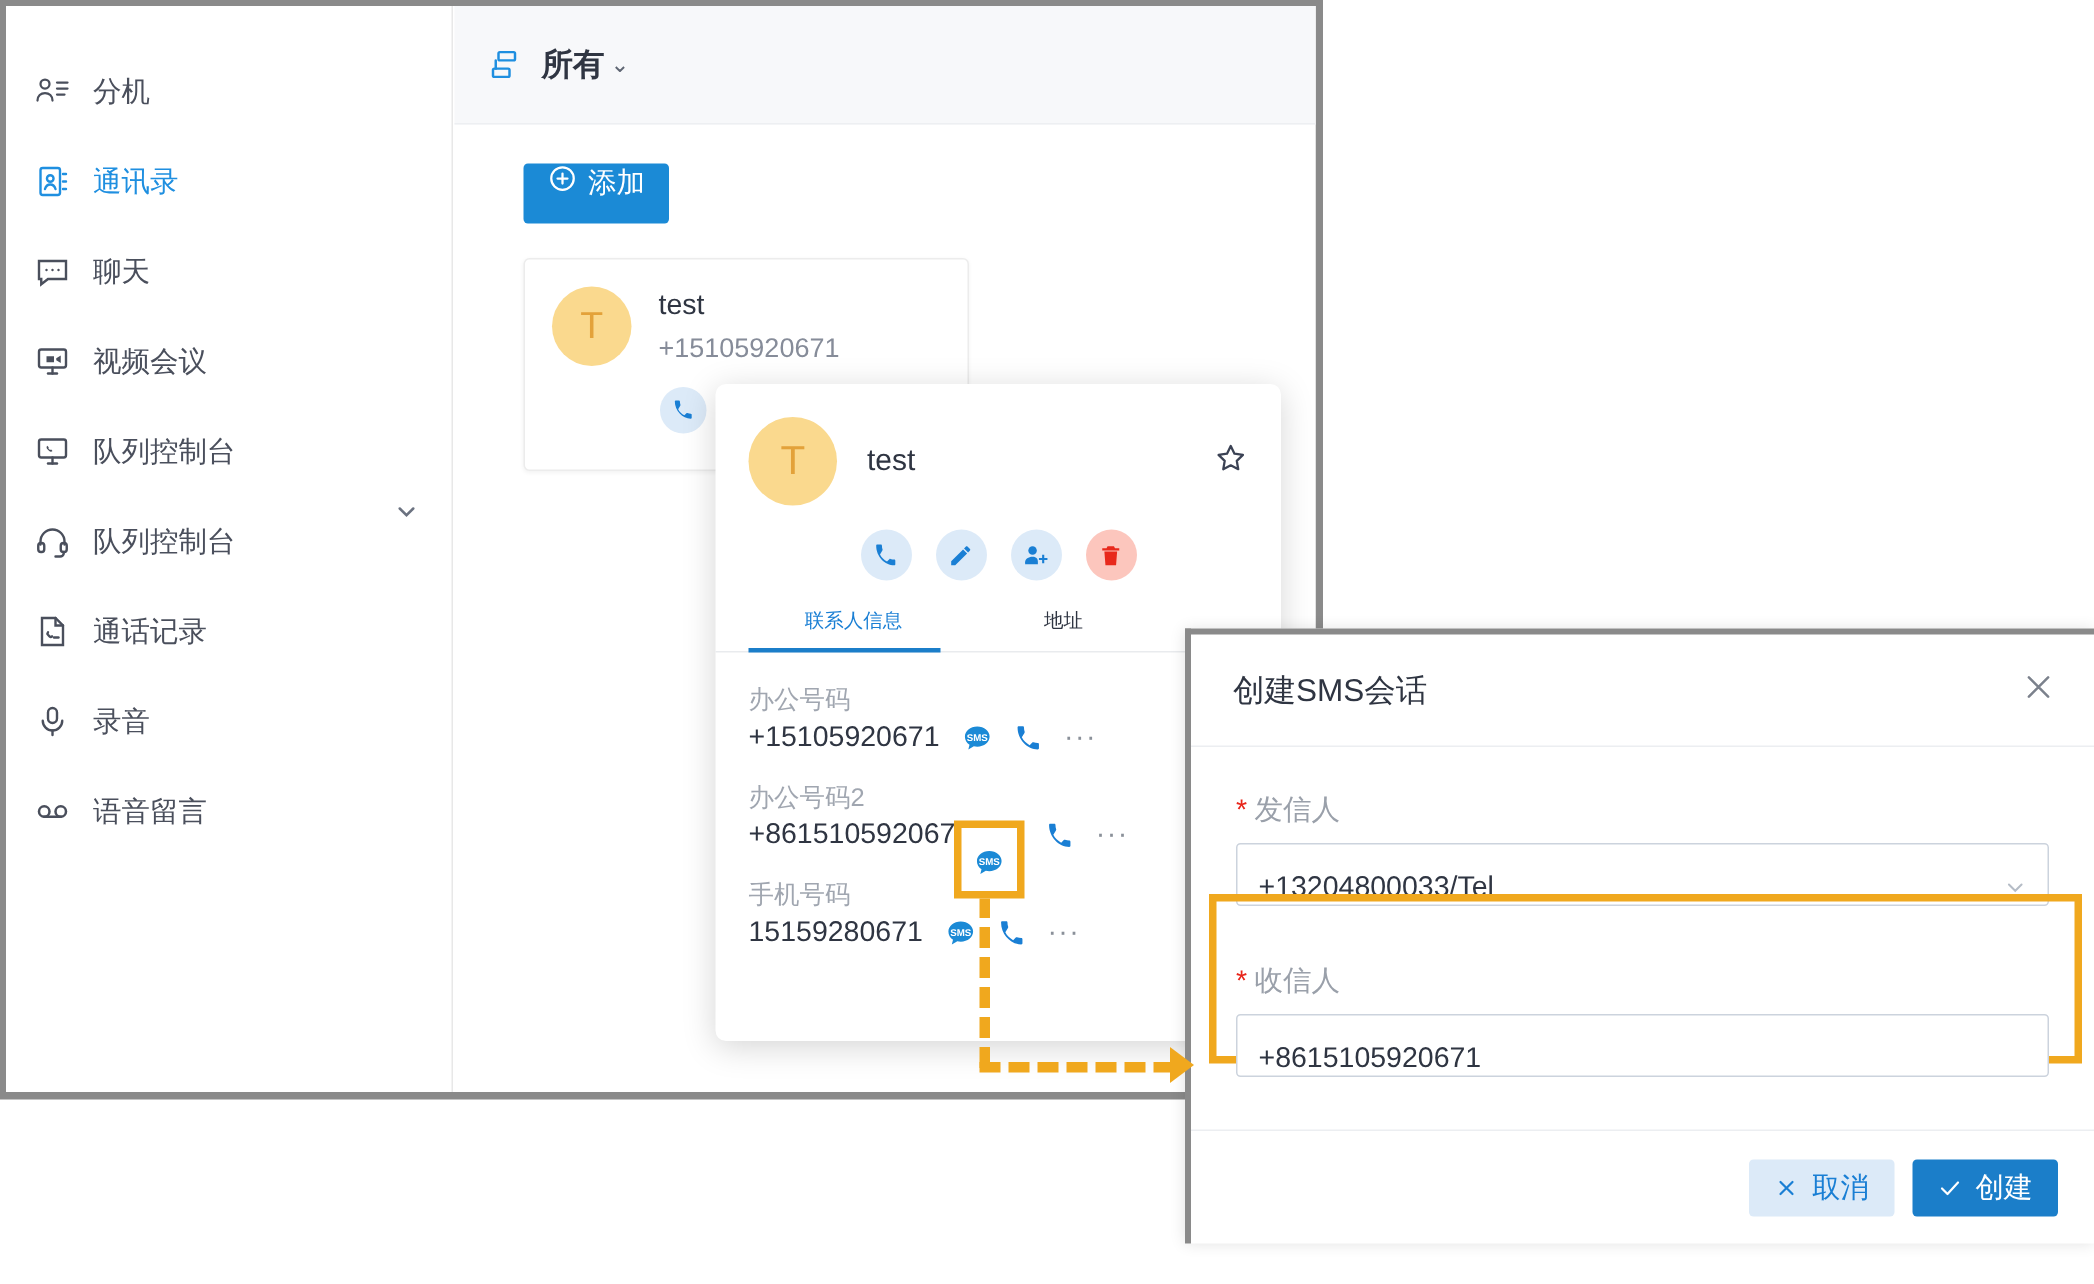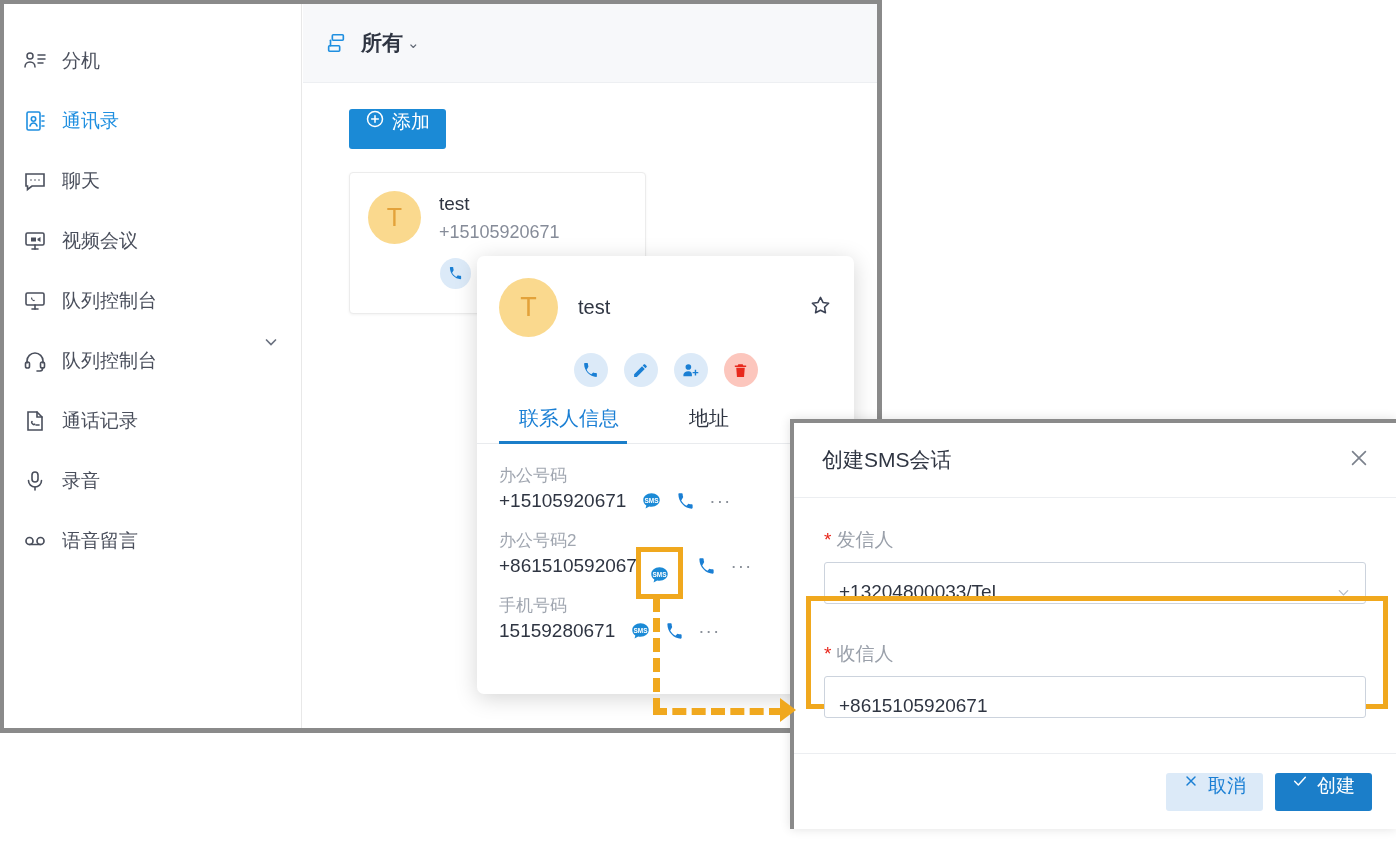--- a/index.html
+++ b/index.html
@@ -120,21 +120,21 @@
   }
   .act-btn {
     width: 34px; height: 34px; border-radius: 50%;
     background:#dceaf8; color:#1a7fd4;
     display:flex; align-items:center; justify-content:center; cursor:pointer;
   }
   .act-btn.danger { background:#fcc6bd; color:#e8291c; }
 
   .dp-tabs { display:flex; margin-top: 18px; position: relative; }
   .dp-tab {
-    font-size: 20px; color:#2f3542; cursor:pointer;
+    font-size: 13px; color:#2f3542; cursor:pointer;
     padding-bottom: 12px; width: 140px; text-align:center;
   }
   .dp-tab.active { color:#1a7fd4; }
   .dp-tabs::after {
     content:""; position:absolute; left:0; bottom:0;
     width: 377px; height:1px; background:#e9ebee; margin-left:-22px;
   }
   .dp-tab.active::after {
     content:""; position:absolute; left:0; bottom:0;
     width: 128px; height: 3px; background:#1b7ec9; z-index:2;
@@ -215,21 +215,21 @@
   }
   .field-inner { position: relative; z-index: 6; padding: 18px 18px 0 18px; margin: 0 -18px; }
 
   .sms-footer {
     position:absolute; left:0; bottom:0; width: 602px; height: 76px;
     border-top: 1px solid #eceef1;
     display:flex; align-items:center; justify-content:flex-end;
     gap: 12px; padding-right: 24px;
   }
   .btn {
-    display:inline-flex; gap: 9px;
+    display:inline-flex; align-items:center; gap: 9px;
     height: 38px; padding: 0 17px; border:none; border-radius:3px;
     font-size: 19px; cursor:pointer; font-family: inherit;
   }
   .btn-cancel { background:#dceaf8; color:#1a7fd4; }
   .btn-create { background:#1b7ec9; color:#fff; }
   .btn svg { display:block; }
 </style>
 </head>
 <body>
 

